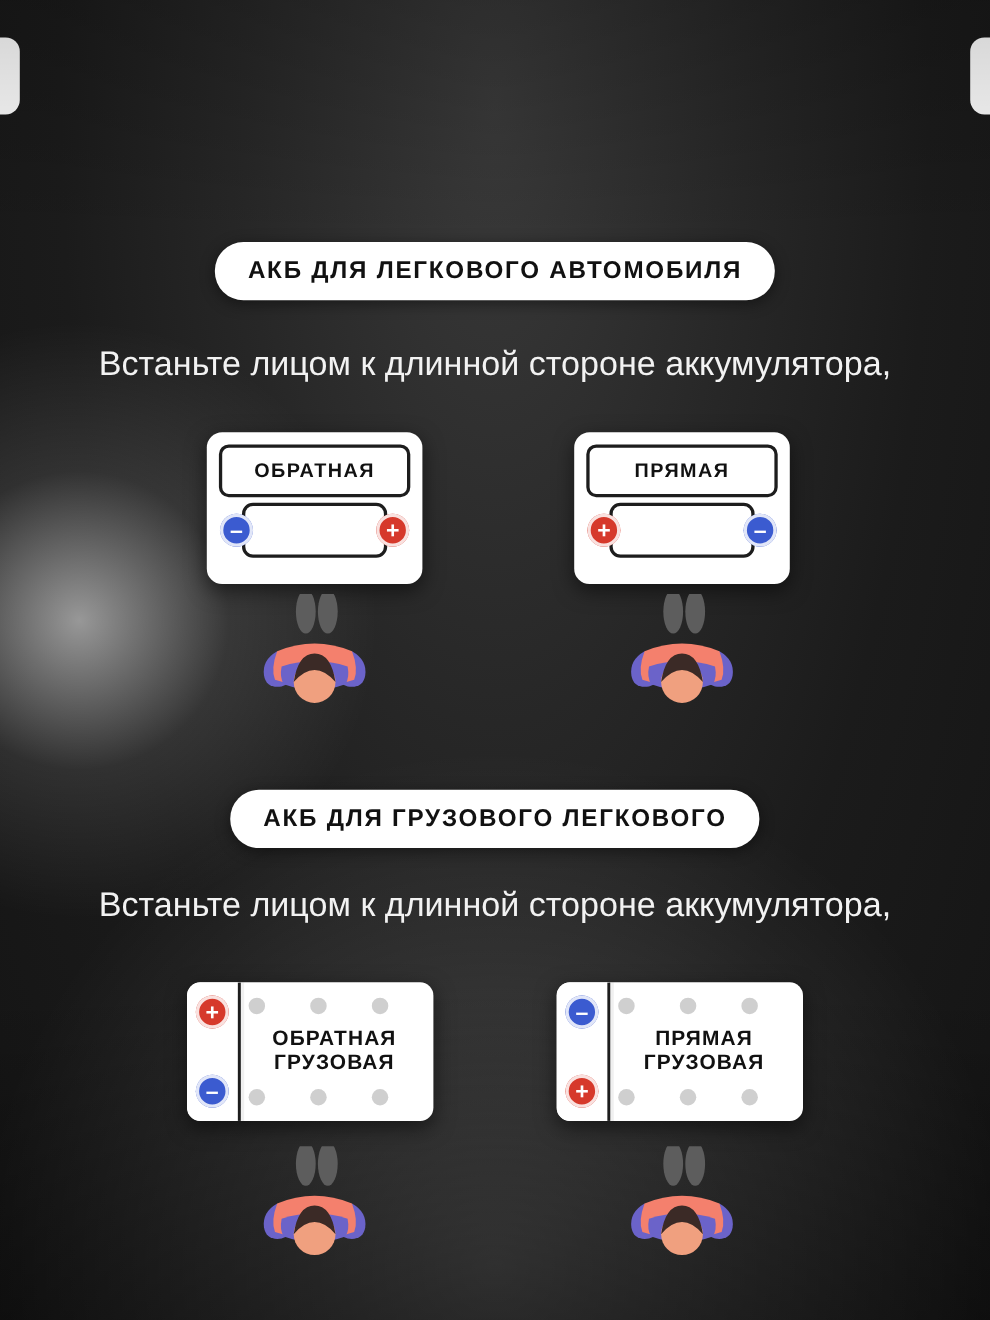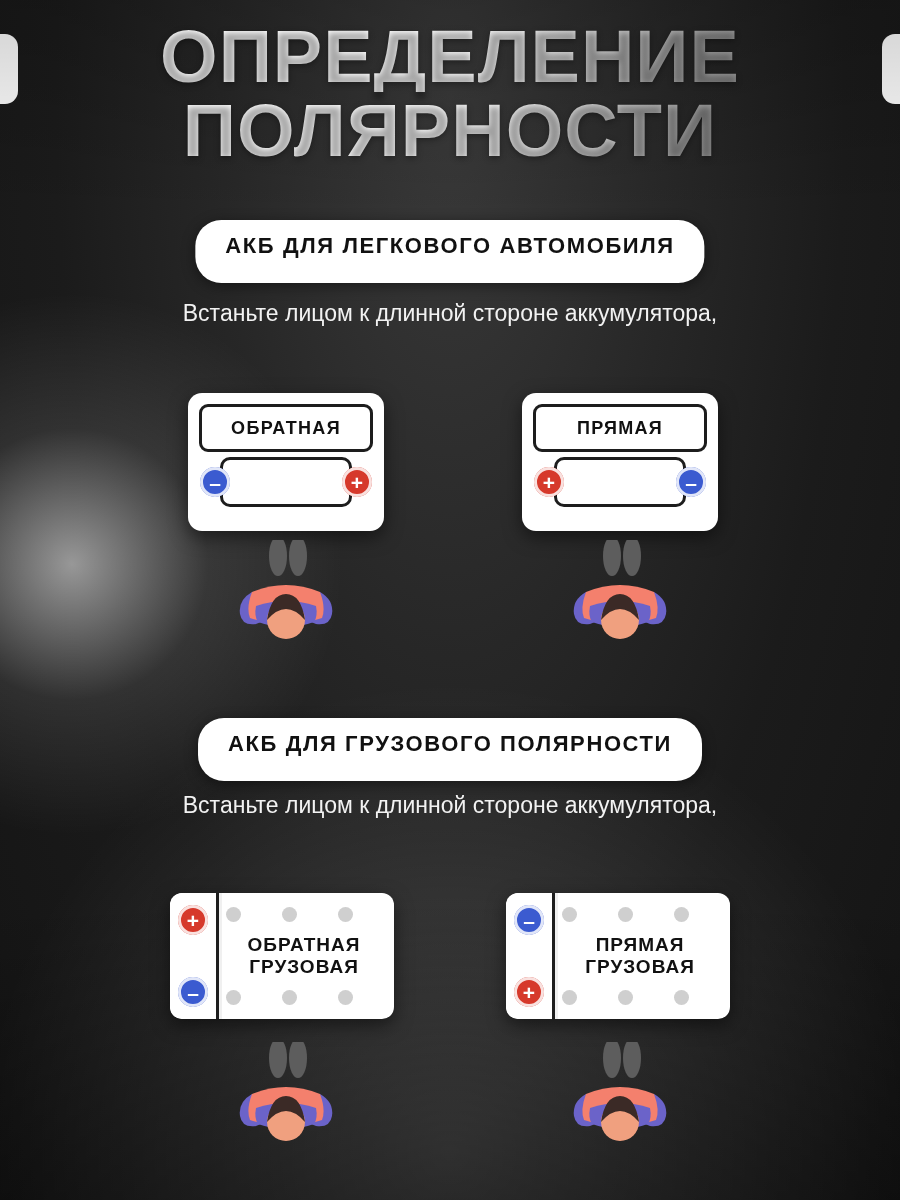--- a/index.html
+++ b/index.html
@@ -65,35 +65,36 @@
   .pill {
     position: absolute;
     left: 50%;
     transform: translateX(-50%);
     background: #fff;
     color: #111;
     border-radius: 26px;
     font-weight: 800;
     font-size: 22px;
     letter-spacing: 1.6px;
-    padding: 13px 30px 24px;
+    padding: 13px 30px 14px;
     white-space: nowrap;
     box-shadow: 0 3px 14px rgba(0,0,0,0.45);
     z-index: 3;
   }
 
   .subtitle {
     position: absolute;
     left: 0;
     width: 900px;
     text-align: center;
     color: #f2f2f2;
-    font-size: 23px;
+    font-size: 31px;
     line-height: 1.36;
     z-index: 3;
+    margin-top: 12px;
   }
 
   
   .battery-car {
     position: absolute;
     width: 196px;
     height: 138px;
     background: #fff;
     border-radius: 14px;
     box-shadow: 0 6px 18px rgba(0,0,0,0.5);
@@ -199,24 +200,20 @@
   .nowrap { white-space: nowrap; }
 </style>
 </head>
 <body>
 
 <div class="poster">
 
   <div class="notch left"></div>
   <div class="notch right"></div>
 
-  <div class="title">
-    <span class="l1">ОПРЕДЕЛЕНИЕ</span>
-    <span class="l2">ПОЛЯРНОСТИ</span>
-  </div>
 
   <div class="pill" style="top:220px;">АКБ ДЛЯ ЛЕГКОВОГО АВТОМОБИЛЯ</div>
 
   <div class="subtitle" style="top:298px;">
     <div>Встаньте лицом к длинной стороне аккумулятора,</div>
   </div>
 
   <div class="battery-car" style="left:188px; top:393px;">
     <div class="label">ОБРАТНАЯ</div>
     <div class="tray"></div>
@@ -252,21 +249,21 @@
       <path d="M30 52 q-14 8 -12 22 q2 12 16 10 l10 -4 z" fill="#6b63c9"></path>
       <path d="M98 52 q14 8 12 22 q-2 12 -16 10 l-10 -4 z" fill="#6b63c9"></path>
       <path d="M30 52 q34 -14 68 0 q6 16 2 26 q-36 12 -72 0 q-4 -10 2 -26 z" fill="#f4806d"></path>
       <path d="M34 66 q30 -10 60 0 q2 10 -2 16 q-28 10 -56 0 q-4 -6 -2 -16 z" fill="#6b63c9"></path>
       <circle cx="64" cy="80" r="19" fill="#f0a07f"></circle>
       <path d="M45 82 a19 19 0 0 0 38 0 a19 19 0 0 1 -38 0z" fill="#3b2a26"></path>
       <path d="M45 80 q19 -22 38 0 q-4 -26 -19 -26 q-15 0 -19 26z" fill="#3b2a26"></path>
     </svg>
   </div>
 
-  <div class="pill" style="top:718px;">АКБ ДЛЯ ГРУЗОВОГО ПОЛЯРНОСТИ</div>
+  <div class="pill" style="top:718px;">АКБ ДЛЯ ГРУЗОВОГО ЛЕГКОВОГО</div>
 
   <div class="subtitle" style="top:790px;">
     <div>Встаньте лицом к длинной стороне аккумулятора,</div>
   </div>
 
   <div class="battery-truck" style="left:170px; top:893px;">
     <div class="caps">
       <span class="cap" style="left:4px;  top:0;"></span>
       <span class="cap" style="left:60px; top:0;"></span>
       <span class="cap" style="left:116px;top:0;"></span>

